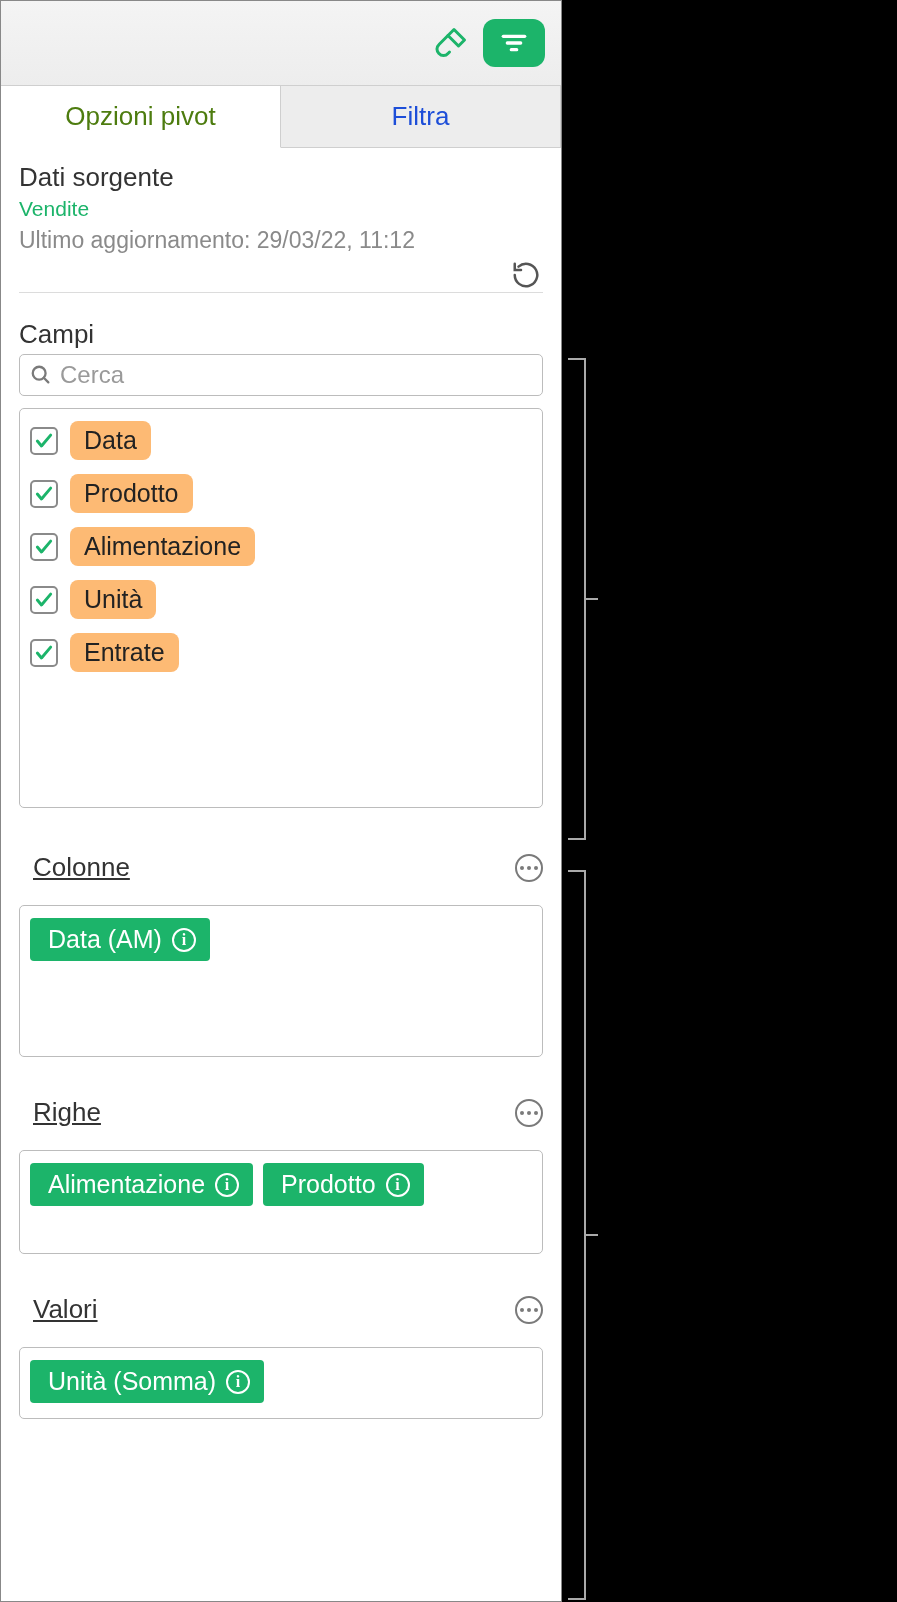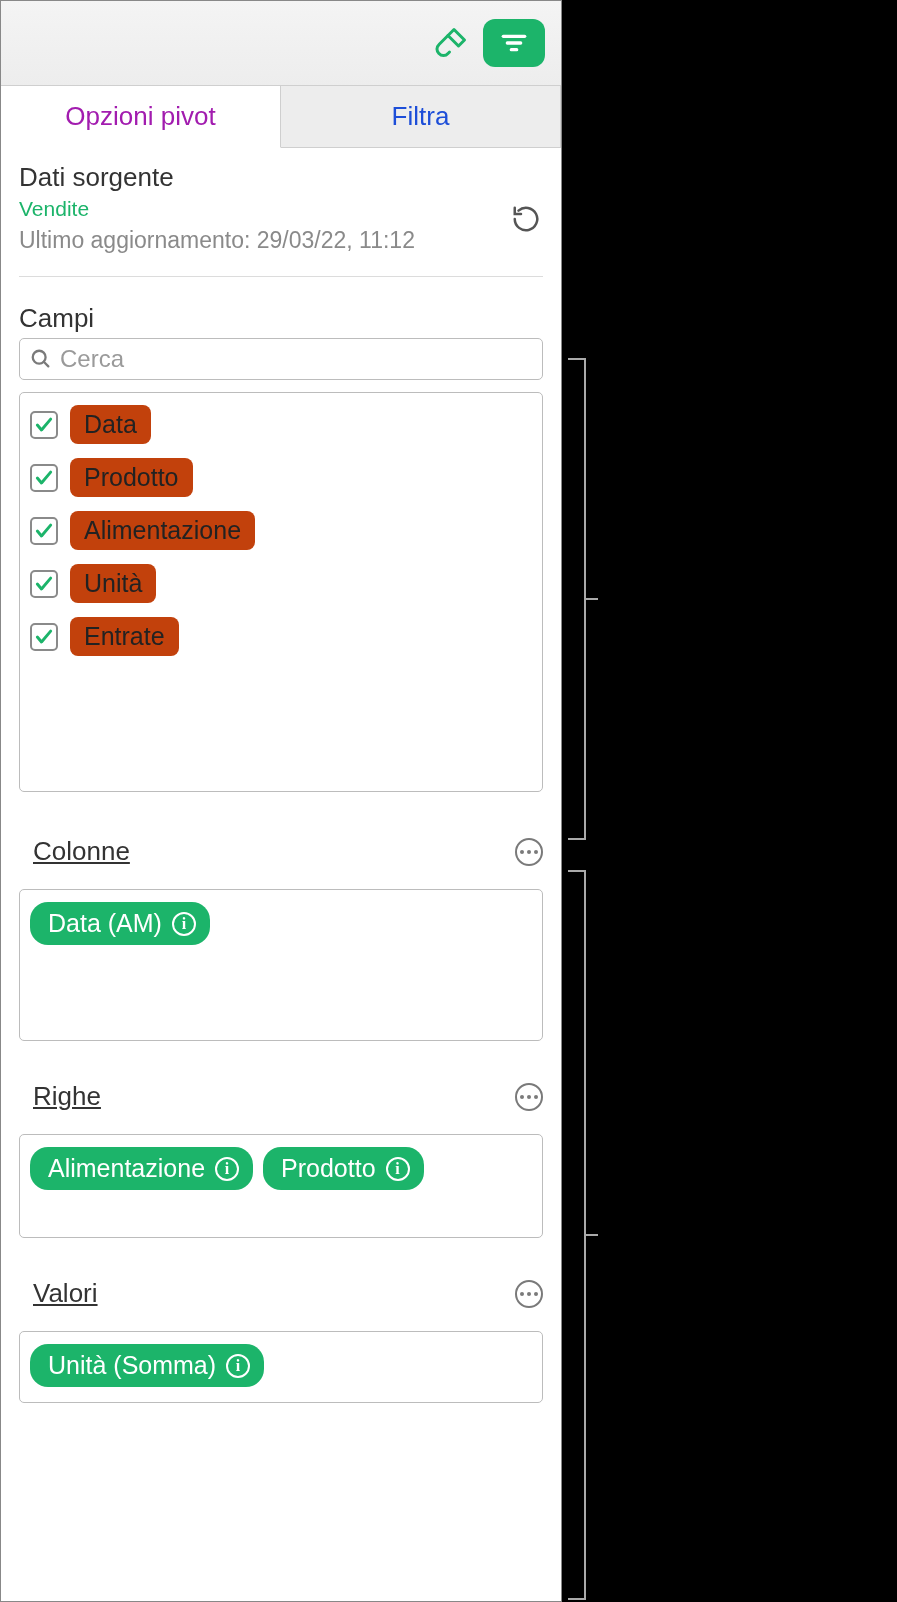--- a/index.html
+++ b/index.html
@@ -56,42 +56,42 @@
     flex:1;
     display:flex;align-items:center;justify-content:center;
     font-size:26px;
     color:#1d4ed8;
     border-right:1px solid #cfcfcf;
     background:#ededed;
     cursor:pointer;
   }
   .tab.active{
     background:#fff;
-    color:#a21caf;
+    color:#4d7c0f;
     font-weight:500;
     border-bottom:1px solid #fff;
     margin-bottom:-1px;
   }
   
   .content{
     flex:1;
     overflow:hidden;
     padding: 14px 18px 0 18px;
   }
   .section-title{
     font-size:26px;color:#333;margin-bottom:4px;
   }
   .source-link{
     font-size:21px;color:#1cb46a;margin-bottom:6px;display:block;
   }
   .last-update{
-    font-size:23px;color:#8a8a8a;margin-bottom:22px;display:block;
+    font-size:23px;color:#8a8a8a;margin-bottom:38px;display:block;
   }
   .source-row{
-    display:flex;justify-content:space-between;align-items:center;
+    display:flex;justify-content:space-between;align-items:flex-end;
   }
   .refresh-btn{width:34px;height:34px;display:flex;align-items:center;justify-content:center;}
   .divider{height:1px;background:#dcdcdc;margin:0 0 26px 0;}
   
   .search-box{
     display:flex;align-items:center;gap:8px;
     border:1px solid #bcbcbc;border-radius:5px;
     background:#fff;height:42px;padding:0 10px;margin-bottom:12px;justify-content:center;
   }
   .search-box input{
@@ -106,21 +106,21 @@
     margin-bottom:30px;
   }
   .field-row{display:flex;align-items:center;gap:12px;}
   .checkbox{
     width:28px;height:28px;border:2px solid #8a8a8a;border-radius:5px;
     display:flex;align-items:center;justify-content:center;
     background:#fff;
   }
   .checkbox svg{stroke:#1cb46a;}
   .field-pill{
-    background:#c2410c;border-radius:8px;padding:5px 14px;font-size:25px;color:#222;
+    background:#fdba74;border-radius:8px;padding:5px 14px;font-size:25px;color:#222;
   }
   
   .zone-header{
     display:flex;justify-content:space-between;align-items:center;
     margin-bottom:8px;
   }
   .zone-header .section-title{margin:14px;text-decoration:underline;}
   .more-btn{
     width:28px;height:28px;border:2px solid #7a7a7a;border-radius:50%;
     display:flex;align-items:center;justify-content:center;
@@ -129,21 +129,21 @@
   .more-btn .dots span{width:4px;height:4px;border-radius:50%;background:#7a7a7a;}
   .zone-box{
     border:1px solid #bcbcbc;border-radius:5px;
     min-height:104px;padding:12px 10px;
     display:flex;flex-wrap:wrap;align-content:flex-start;gap:10px;
     margin-bottom:26px;
   }
   .zone-box.columns{min-height:152px;}
   .zone-box.values{min-height:72px;margin-bottom:6px;}
   .green-pill{
-    background:#1cb46a;color:#fff;border-radius:18px;
+    background:#1cb46a;color:#fff;border-radius:4px;
     padding:7px 14px 7px 18px;font-size:25px;
     display:flex;align-items:center;gap:10px;
   }
   .info-circle{
     width:24px;height:24px;border:2.5px solid #fff;border-radius:50%;
     display:flex;align-items:center;justify-content:center;
     font-size:16px;font-weight:700;flex-shrink:0;font-family:Georgia,serif;
   }
   .info-circle::after{content:"i";}
   

